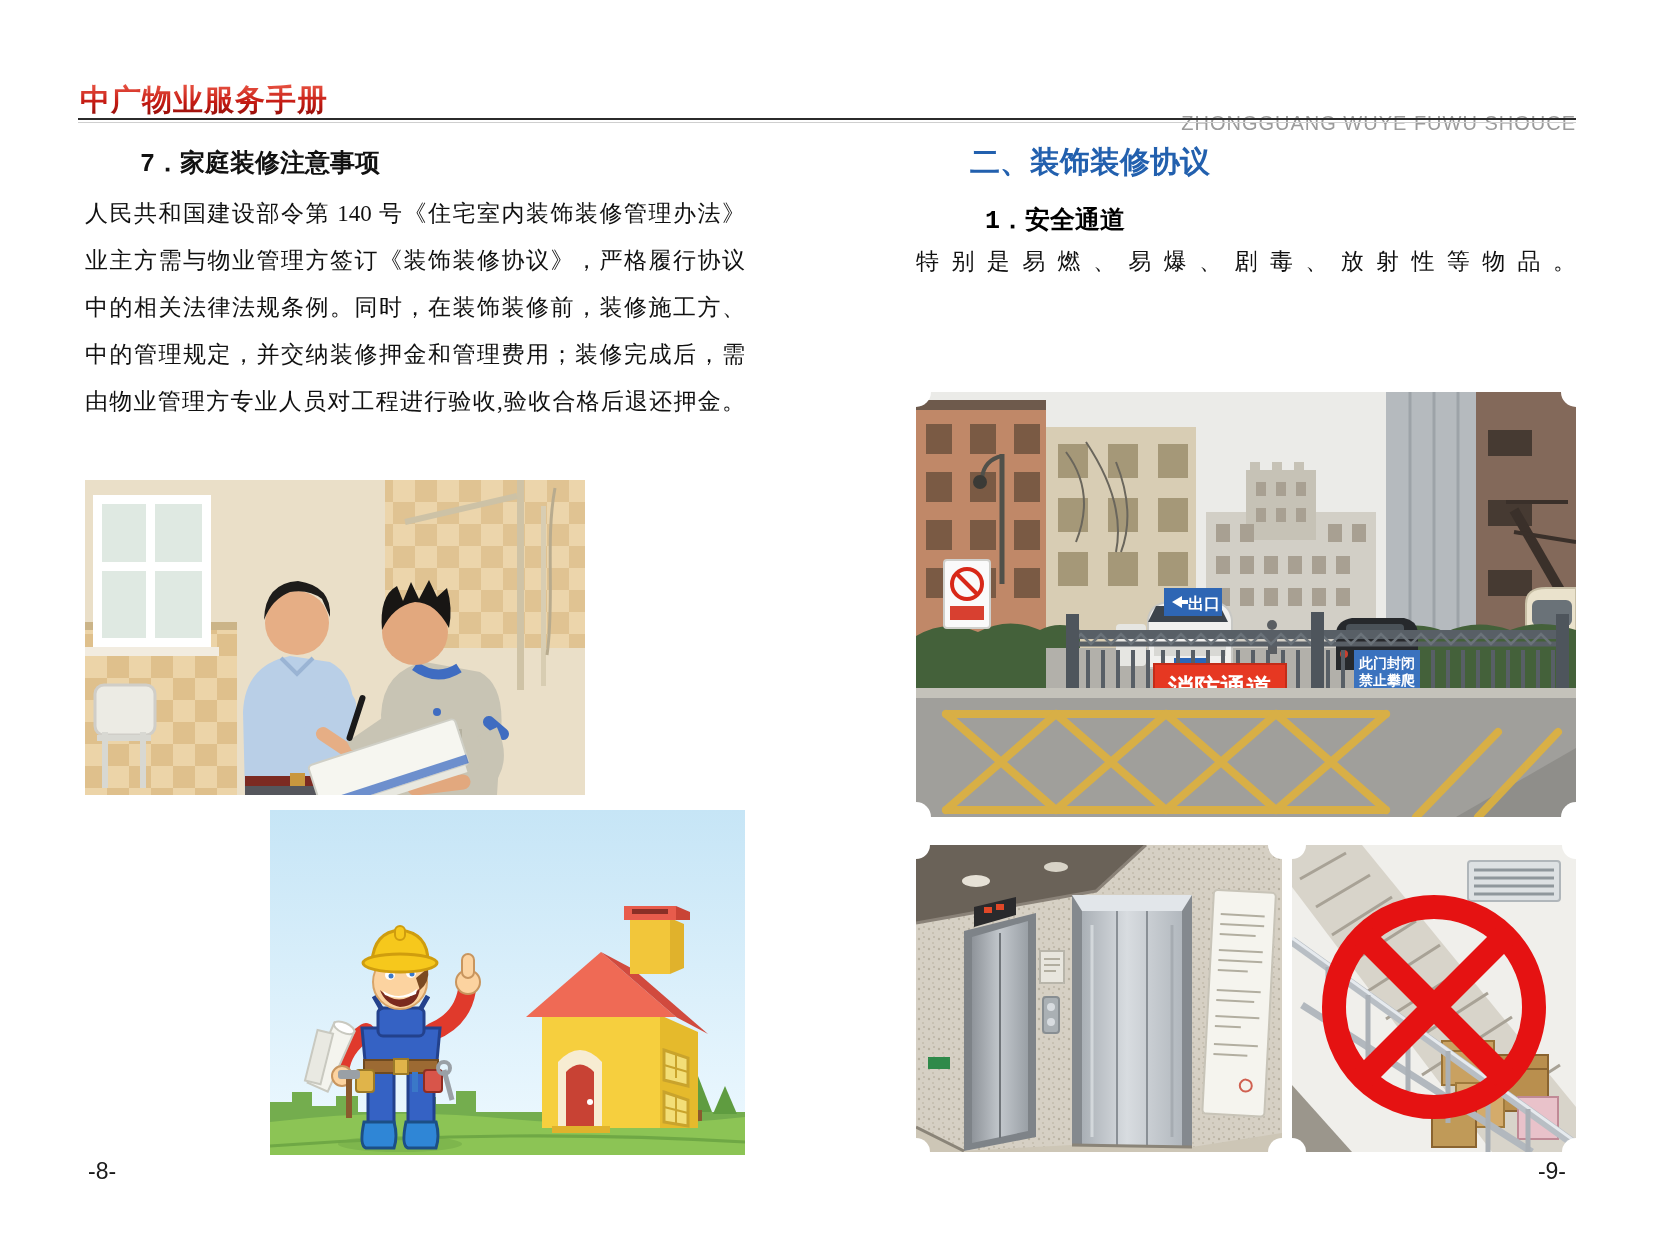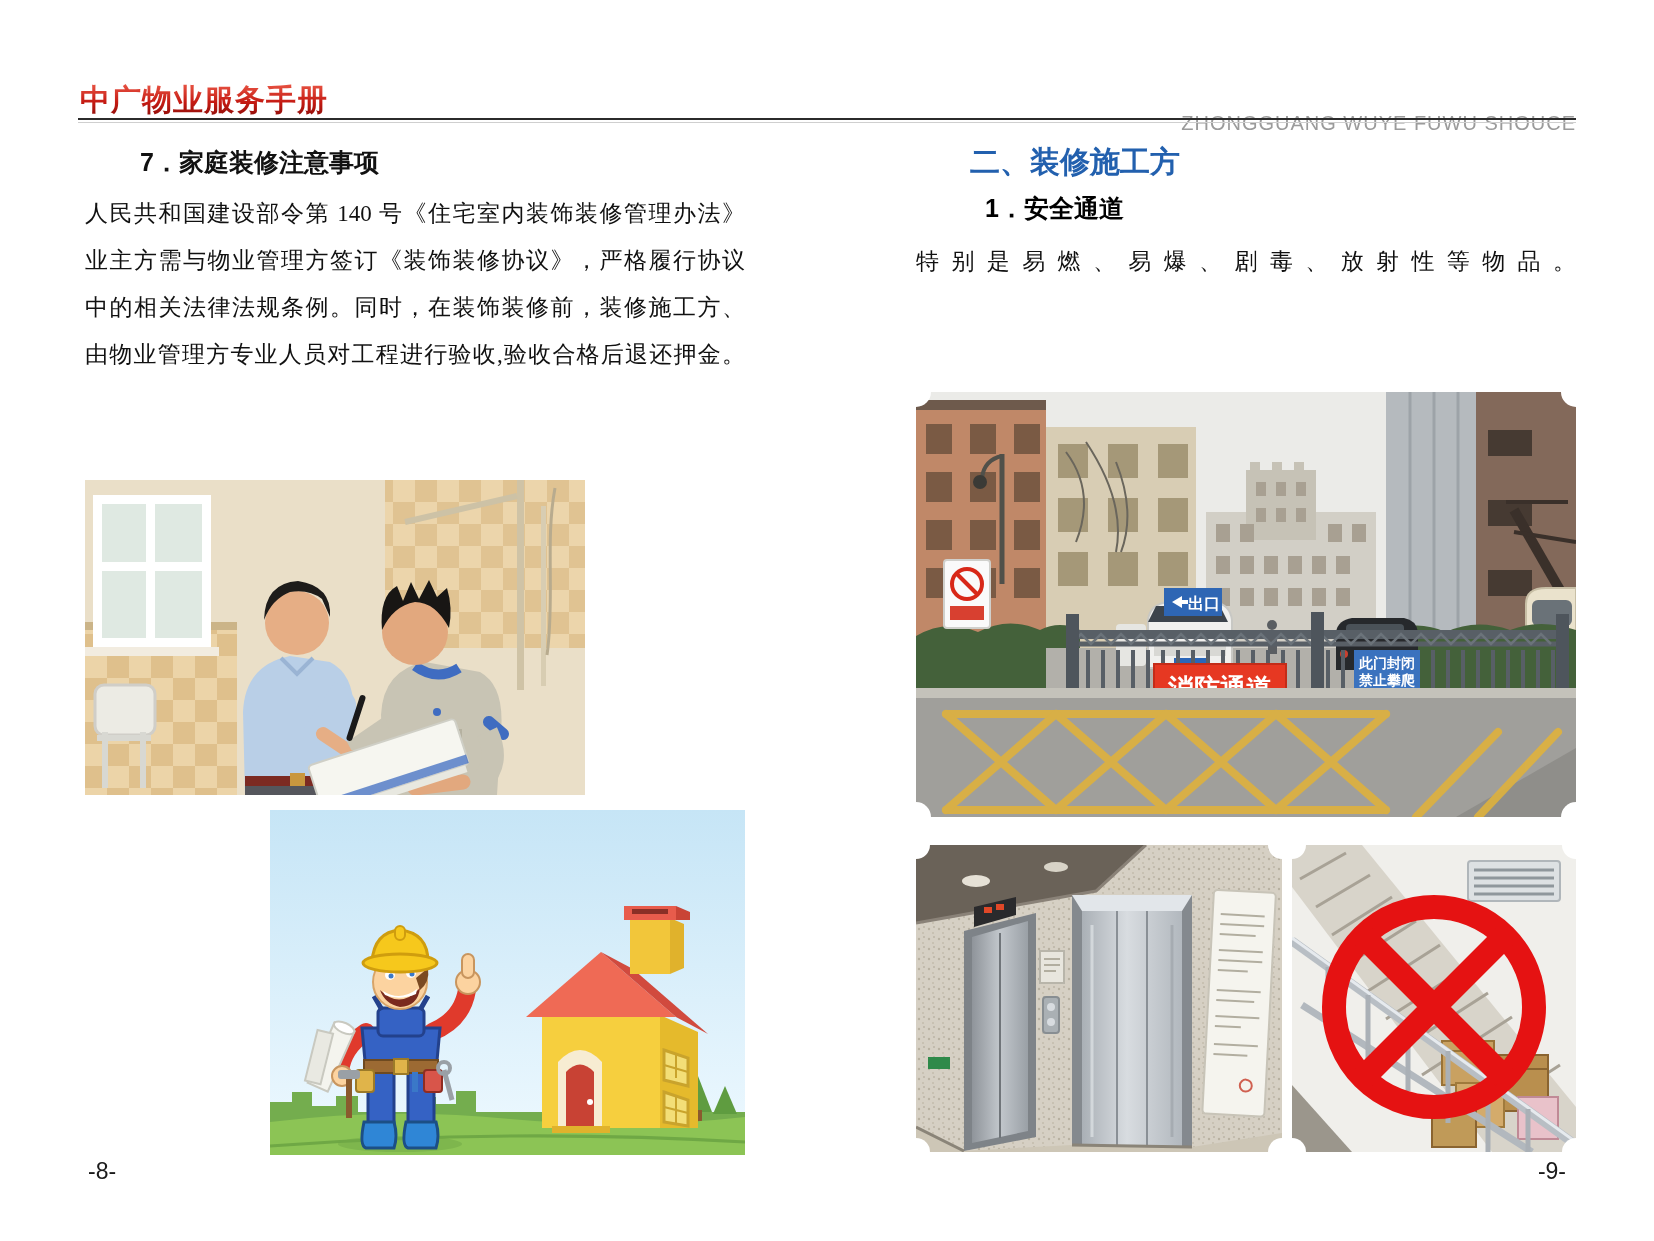--- a/index.html
+++ b/index.html
@@ -10,30 +10,30 @@
   .logo{left:80px;top:80px;font-family:"Liberation Sans","DejaVu Sans",sans-serif;
         font-weight:900;font-size:30px;letter-spacing:1px;
         background:linear-gradient(180deg,#f0604e 0%,#c41a12 55%,#7e0a08 100%);
         -webkit-background-clip:text;background-clip:text;color:transparent;}
   .romanized{left:1000px;top:94px;width:576px;text-align:right;
         font-family:"Liberation Sans","DejaVu Sans",sans-serif;
         font-size:20px;color:#9b9b9b;letter-spacing:1px;margin-top:18px;}
   .rule{left:78px;top:118px;width:1498px;height:2px;background:#2b2b2b;}
   .rule2{left:78px;top:122px;width:1498px;height:1px;background:#cfcfcf;}
   
-  .h-sans{font-family:Liberation Sans, sans-serif;font-weight:bold;}
+  .h-sans{font-family:Liberation Mono, monospace;font-weight:bold;}
   .lheading{left:140px;top:146px;font-size:25px;}
   .para{width:660px;font-size:23px;line-height:47px;}
   .lpara{left:85px;top:190px;}
   .rpara{left:916px;top:238px;}
   .jl{text-align:justify;text-align-last:justify;}
   .jl-last{text-align:left;}
   .ind{text-indent:2em;}
   .rheading{left:970px;top:142px;font-size:30px;color:#2260ae;}
-  .rsub{left:985px;top:192px;font-size:25px;color:#000;}
+  .rsub{left:985px;top:203px;font-size:25px;color:#000;}
   .pageno{font-family:"Liberation Sans","DejaVu Sans",sans-serif;font-size:23px;color:#1a1a1a;}
   .pn-left{left:88px;top:1158px;}
   .pn-right{left:1490px;top:1158px;width:76px;text-align:right;}
   .photo{display:block;}
   .svgcn{font-family:"Liberation Sans","DejaVu Sans",sans-serif;font-weight:bold;fill:#ffffff;}
 </style>
 </head>
 <body>
 
 <div id="page">
@@ -42,20 +42,21 @@
   <div class="abs romanized">ZHONGGUANG WUYE FUWU SHOUCE</div>
   <div class="abs rule"></div>
   <div class="abs rule2"></div>
 
   <div class="abs h-sans lheading">7．家庭装修注意事项</div>
 
   <div class="abs para lpara">
     <div class="jl">人民共和国建设部令第 140 号《住宅室内装饰装修管理办法》</div>
     <div class="jl">业主方需与物业管理方签订《装饰装修协议》，严格履行协议</div>
     <div class="jl">中的相关法律法规条例。同时，在装饰装修前，装修施工方、</div>
+    <div class="jl">中的管理规定，并交纳装修押金和管理费用；装修完成后，需</div>
     <div class="jl">由物业管理方专业人员对工程进行验收,验收合格后退还押金。</div>
   </div>
 
   <svg class="abs photo" style="left:85px;top:480px" width="500" height="315" viewBox="0 0 500 315">
     <defs>
       <pattern id="p1tiles" width="44" height="44" patternUnits="userSpaceOnUse">
         <rect width="44" height="44" fill="#dfc08c"></rect>
         <rect width="22" height="22" fill="#ecd4a8"></rect>
         <rect x="22" y="22" width="22" height="22" fill="#ecd4a8"></rect>
       </pattern>
@@ -197,21 +198,21 @@
         <rect x="68" y="260" width="22" height="9" rx="3" fill="#9aa0a6"></rect>
         <path d="M174,260 L182,290" stroke="#9aa0a6" stroke-width="5"></path>
         <circle cx="174" cy="258" r="6" fill="none" stroke="#9aa0a6" stroke-width="4"></circle>
         <rect x="142" y="262" width="6" height="20" fill="#3a78c8"></rect>
       </g>
     </g>
   </svg>
 
   <div class="abs pageno pn-left">-8-</div>
 
-  <div class="abs h-sans rheading">二、装修施工方</div>
+  <div class="abs h-sans rheading">二、装饰装修协议</div>
   <div class="abs h-sans rsub">1．安全通道</div>
 
   <div class="abs para rpara">
     <div class="jl jl-last">特别是易燃、易爆、剧毒、放射性等物品。</div>
   </div>
 
   <svg class="abs photo" style="left:916px;top:392px" width="660" height="425" viewBox="0 0 660 425">
     <defs>
       <pattern id="p3bars" x="150" y="258" width="15" height="94" patternUnits="userSpaceOnUse">
         <rect x="5" width="4" height="94" fill="#585f66"></rect>

